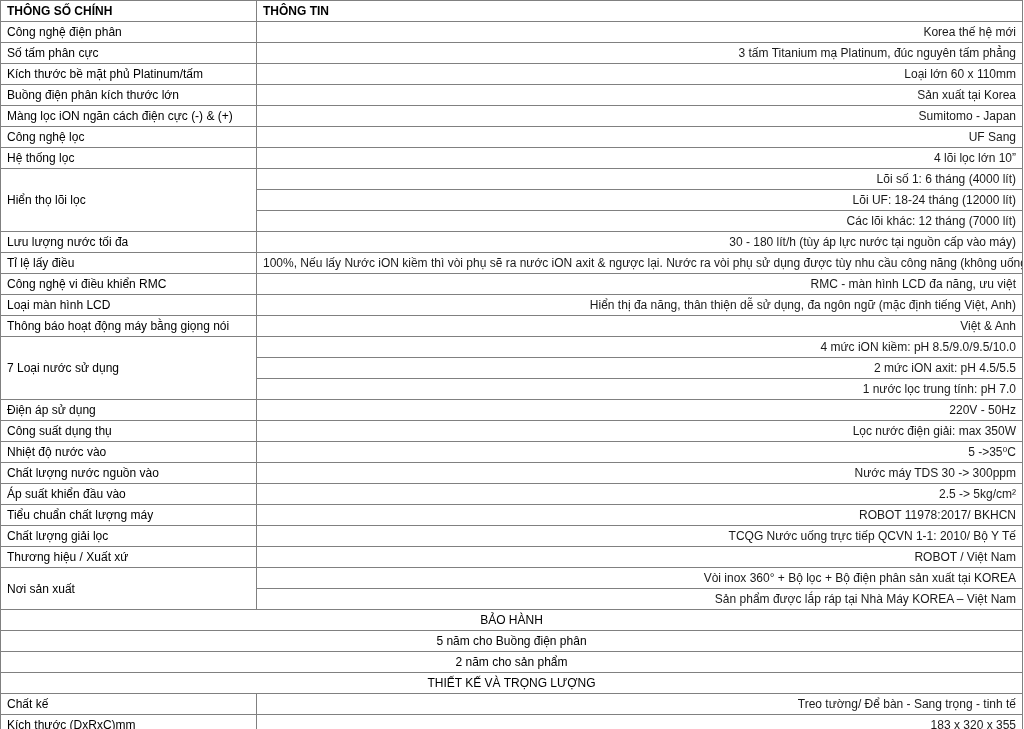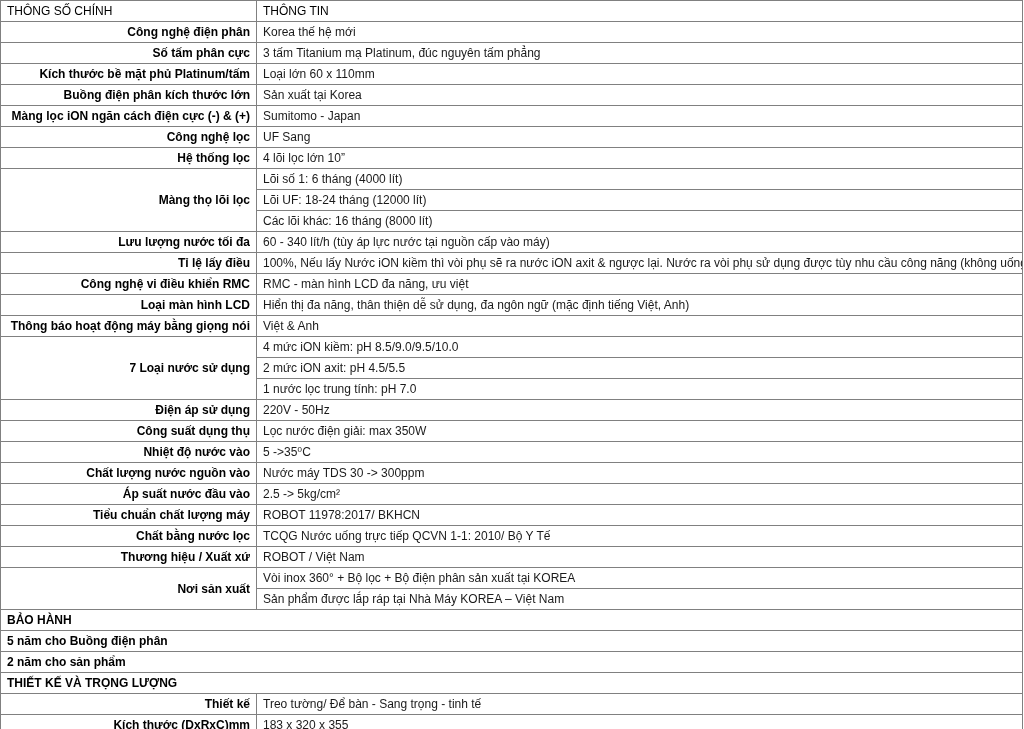--- a/index.html
+++ b/index.html
@@ -20,33 +20,34 @@
   .spec-table td {
     border: 1px solid #808080;
     padding: 0 6px;
     white-space: nowrap;
     overflow: hidden;
     height: 20px;
     vertical-align: middle;
     text-align: left;
   }
   .spec-table th {
-    font-weight: normal;
+    font-weight: bold;
   }
   .spec-table td.label {
-    font-weight: bold;
-    text-align: right;
+    font-weight: normal;
   }
   .spec-table td.value {
     font-weight: normal;
     color: #1a1a1a;
+    text-align: right;
   }
   .spec-table td.section-title,
   .spec-table td.full-row {
-    font-weight: bold;
+    font-weight: normal;
+    text-align: center;
   }
 </style>
 </head>
 <body>
 
 <table class="spec-table">
   <colgroup>
     <col style="width: 256px;">
     <col>
   </colgroup>
@@ -79,32 +80,32 @@
       </tr>
       <tr>
         <td class="label" rowspan="1">Công nghệ lọc</td>
         <td class="value">UF Sang</td>
       </tr>
       <tr>
         <td class="label" rowspan="1">Hệ thống lọc</td>
         <td class="value">4 lõi lọc lớn 10”</td>
       </tr>
       <tr>
-        <td class="label" rowspan="3">Màng thọ lõi lọc</td>
+        <td class="label" rowspan="3">Hiển thọ lõi lọc</td>
         <td class="value">Lõi số 1: 6 tháng (4000 lít)</td>
       </tr>
       <tr>
         <td class="value">Lõi UF: 18-24 tháng (12000 lít)</td>
       </tr>
       <tr>
-        <td class="value">Các lõi khác: 16 tháng (8000 lít)</td>
+        <td class="value">Các lõi khác: 12 tháng (7000 lít)</td>
       </tr>
       <tr>
         <td class="label" rowspan="1">Lưu lượng nước tối đa</td>
-        <td class="value">60 - 340 lít/h (tùy áp lực nước tại nguồn cấp vào máy)</td>
+        <td class="value">30 - 180 lít/h (tùy áp lực nước tại nguồn cấp vào máy)</td>
       </tr>
       <tr>
         <td class="label" rowspan="1">Tỉ lệ lấy điều</td>
         <td class="value">100%, Nếu lấy Nước iON kiềm thì vòi phụ sẽ ra nước iON axit &amp; ngược lại. Nước ra vòi phụ sử dụng được tùy nhu cầu công năng (không uống)</td>
       </tr>
       <tr>
         <td class="label" rowspan="1">Công nghệ vi điều khiển RMC</td>
         <td class="value">RMC - màn hình LCD đa năng, ưu việt</td>
       </tr>
       <tr>
@@ -135,29 +136,29 @@
       </tr>
       <tr>
         <td class="label" rowspan="1">Nhiệt độ nước vào</td>
         <td class="value">5 -&gt;35⁰C</td>
       </tr>
       <tr>
         <td class="label" rowspan="1">Chất lượng nước nguồn vào</td>
         <td class="value">Nước máy TDS 30 -&gt; 300ppm</td>
       </tr>
       <tr>
-        <td class="label" rowspan="1">Áp suất nước đầu vào</td>
+        <td class="label" rowspan="1">Áp suất khiển đầu vào</td>
         <td class="value">2.5 -&gt; 5kg/cm²</td>
       </tr>
       <tr>
         <td class="label" rowspan="1">Tiểu chuẩn chất lượng máy</td>
         <td class="value">ROBOT 11978:2017/ BKHCN</td>
       </tr>
       <tr>
-        <td class="label" rowspan="1">Chất bằng nước lọc</td>
+        <td class="label" rowspan="1">Chất lượng giải lọc</td>
         <td class="value">TCQG Nước uống trực tiếp QCVN 1-1: 2010/ Bộ Y Tế</td>
       </tr>
       <tr>
         <td class="label" rowspan="1">Thương hiệu / Xuất xứ</td>
         <td class="value">ROBOT / Việt Nam</td>
       </tr>
       <tr>
         <td class="label" rowspan="2">Nơi sản xuất</td>
         <td class="value">Vòi inox 360° + Bộ lọc + Bộ điện phân sản xuất tại KOREA</td>
       </tr>
@@ -170,21 +171,21 @@
       <tr>
         <td colspan="2" class="full-row">5 năm cho Buồng điện phân</td>
       </tr>
       <tr>
         <td colspan="2" class="full-row">2 năm cho sản phẩm</td>
       </tr>
       <tr>
         <td colspan="2" class="section-title">THIẾT KẾ VÀ TRỌNG LƯỢNG</td>
       </tr>
       <tr>
-        <td class="label" rowspan="1">Thiết kế</td>
+        <td class="label" rowspan="1">Chất kế</td>
         <td class="value">Treo tường/ Để bàn - Sang trọng - tinh tế</td>
       </tr>
       <tr>
         <td class="label" rowspan="1">Kích thước (DxRxC)mm</td>
         <td class="value">183 x 320 x 355</td>
       </tr>
     </tbody>
 </table>
 
 </body></html>

